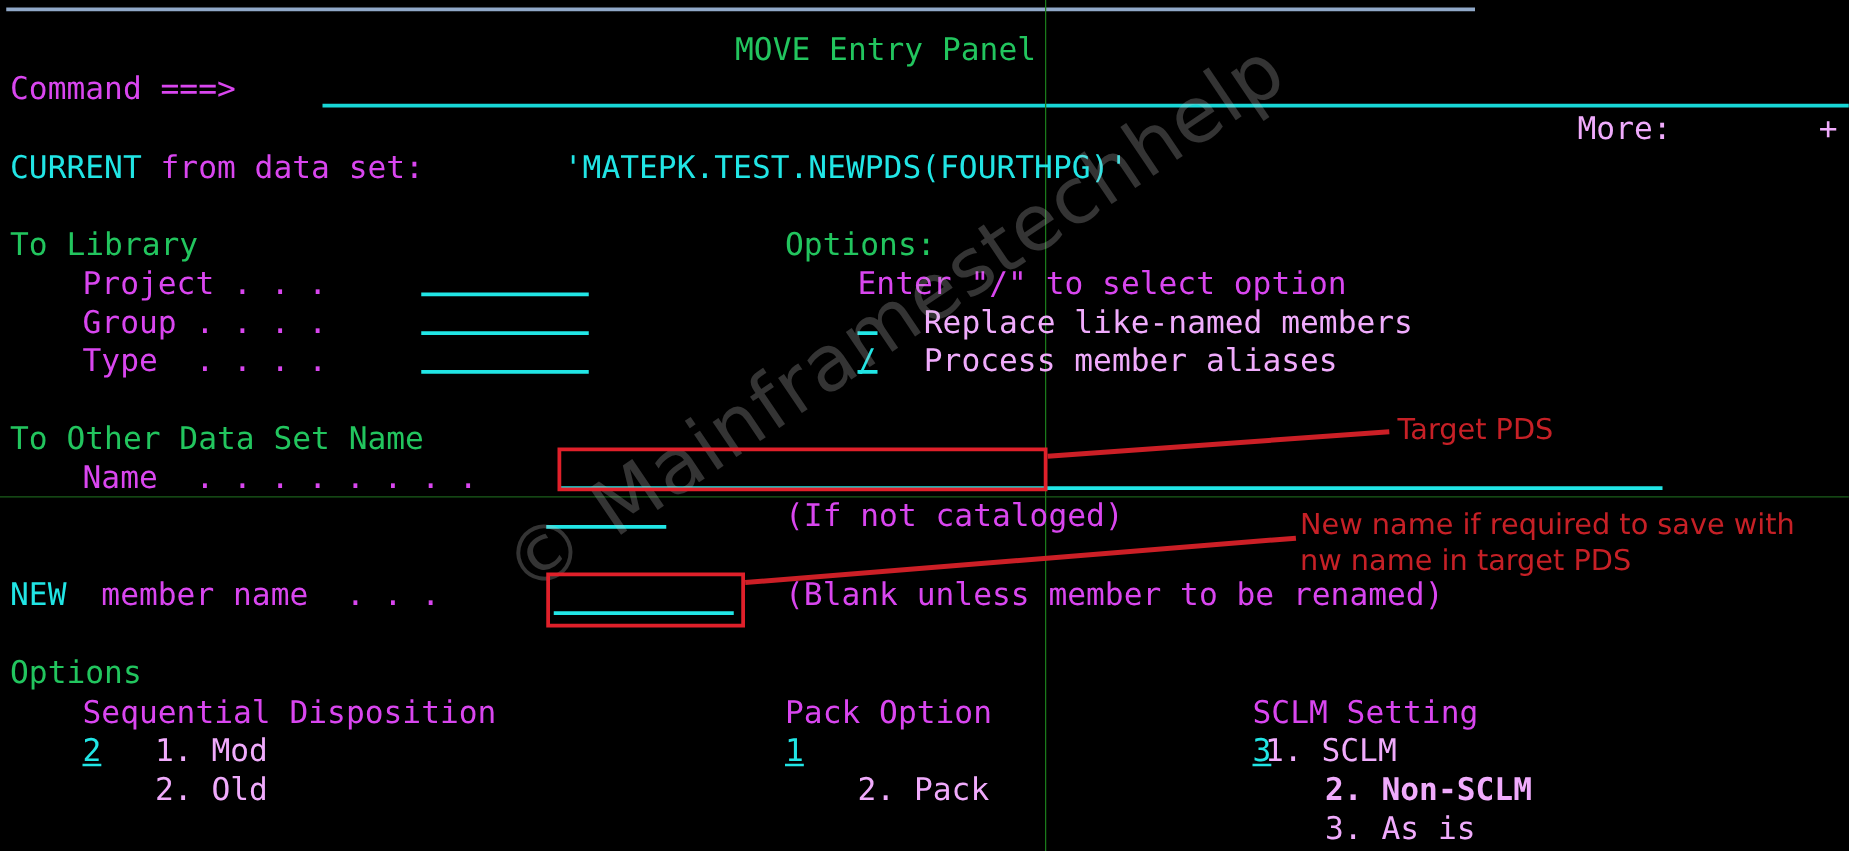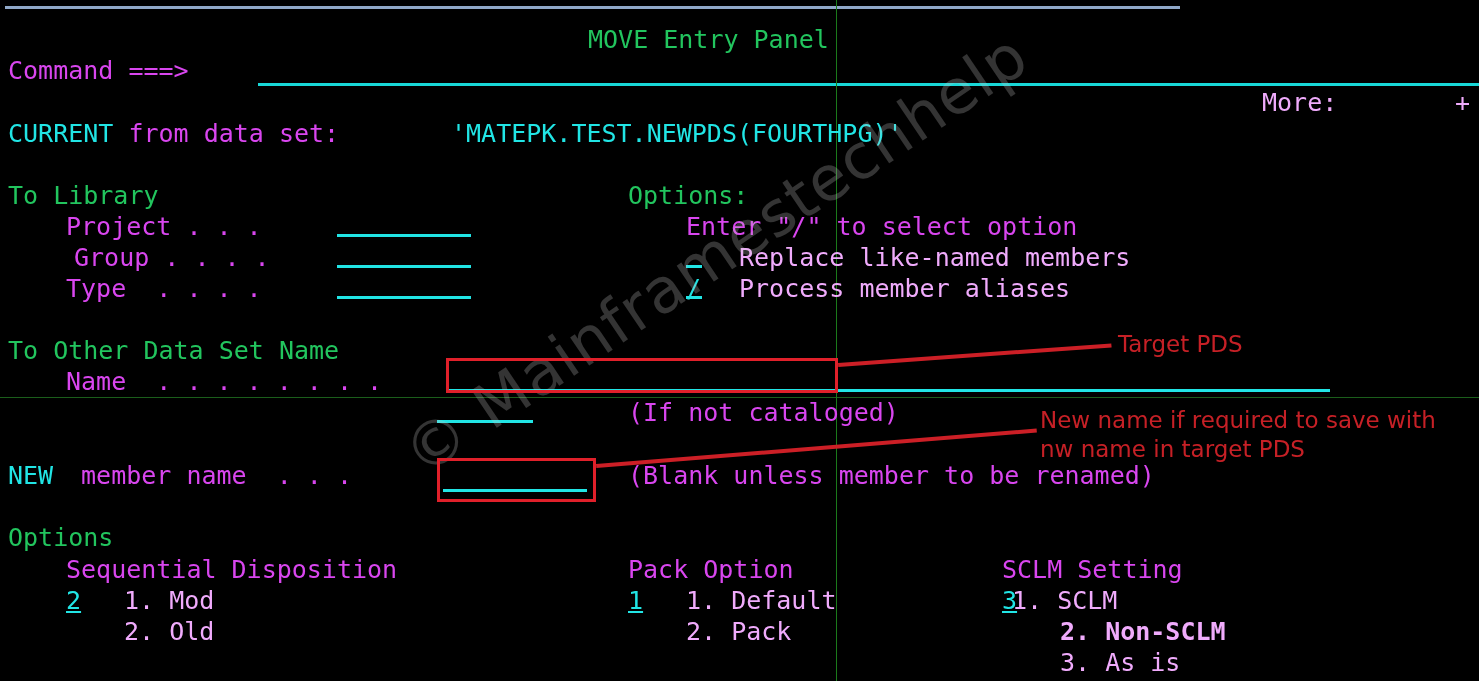--- a/index.html
+++ b/index.html
@@ -61,21 +61,21 @@
   <div class="t green" style="left:8px;top:118px;">        from data set:</div>
   <div class="t cyan" style="left:8px;top:118px;">CURRENT</div>
   <div class="t cyan" style="left:451px;top:118px;">'MATEPK.TEST.NEWPDS(FOURTHPG)'</div>
 
   <div class="t blue" style="left:8px;top:180px;">To Library</div>
 
   <div class="t green" style="left:66px;top:211px;">Project . . .</div>
   <div class="fldu" style="left:337px;top:234px;width:134px;"></div>
   <div class="t cyan" style="left:340px;top:211px;"></div>
 
-  <div class="t green" style="left:66px;top:242px;margin-left:8px;">Group . . . .</div>
+  <div class="t green" style="left:66px;top:242px;">Group . . . .</div>
   <div class="fldu" style="left:337px;top:265px;width:134px;"></div>
   <div class="t cyan" style="left:340px;top:242px;"></div>
 
   <div class="t green" style="left:66px;top:273px;">Type  . . . .</div>
   <div class="fldu" style="left:337px;top:296px;width:134px;"></div>
   <div class="t cyan" style="left:340px;top:273px;"></div>
 
   <div class="t blue" style="left:628px;top:180px;">Options:</div>
   <div class="t green" style="left:686px;top:211px;">Enter "/" to select option</div>
 
@@ -104,21 +104,20 @@
 
   <div class="t blue" style="left:8px;top:522px;">Options</div>
 
   <div class="t green" style="left:66px;top:554px;">Sequential Disposition</div>
   <div class="t cyan" style="left:66px;top:585px;text-decoration:underline;">2</div>
   <div class="t white" style="left:124px;top:585px;">1. Mod</div>
   <div class="t white" style="left:124px;top:616px;">2. Old</div>
 
   <div class="t green" style="left:628px;top:554px;">Pack Option</div>
   <div class="t cyan" style="left:628px;top:585px;text-decoration:underline;">1</div>
-  <div class="t white" style="left:686px;top:585px;">1. Default</div>
   <div class="t white" style="left:686px;top:616px;">2. Pack</div>
 
   <div class="t green" style="left:1002px;top:554px;">SCLM Setting</div>
   <div class="t cyan" style="left:1002px;top:585px;text-decoration:underline;">3</div>
   <div class="t white" style="left:1012px;top:585px;">1. SCLM</div>
   <div class="t white" style="left:1060px;top:616px;font-weight:bold;">2. Non-SCLM</div>
   <div class="t white" style="left:1060px;top:647px;">3. As is</div>
 
   <div class="wm">© Mainframestechhelp</div>
 

